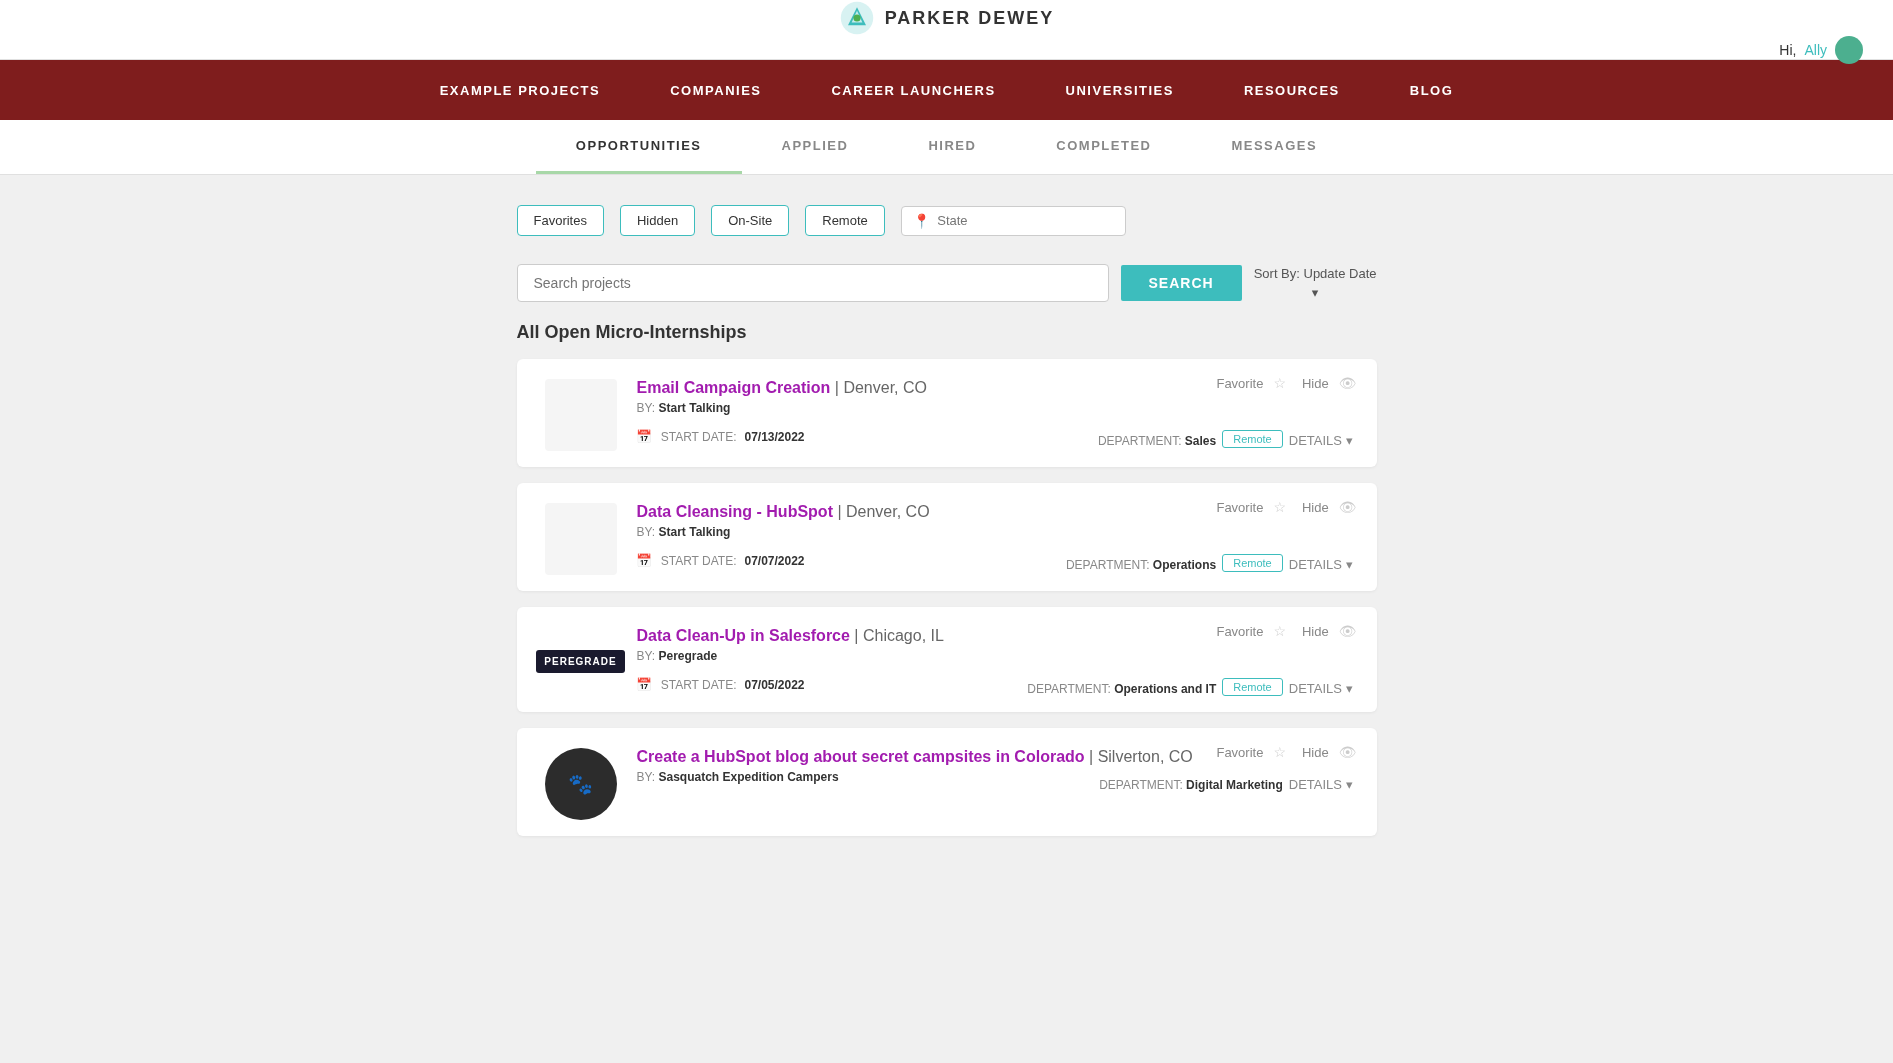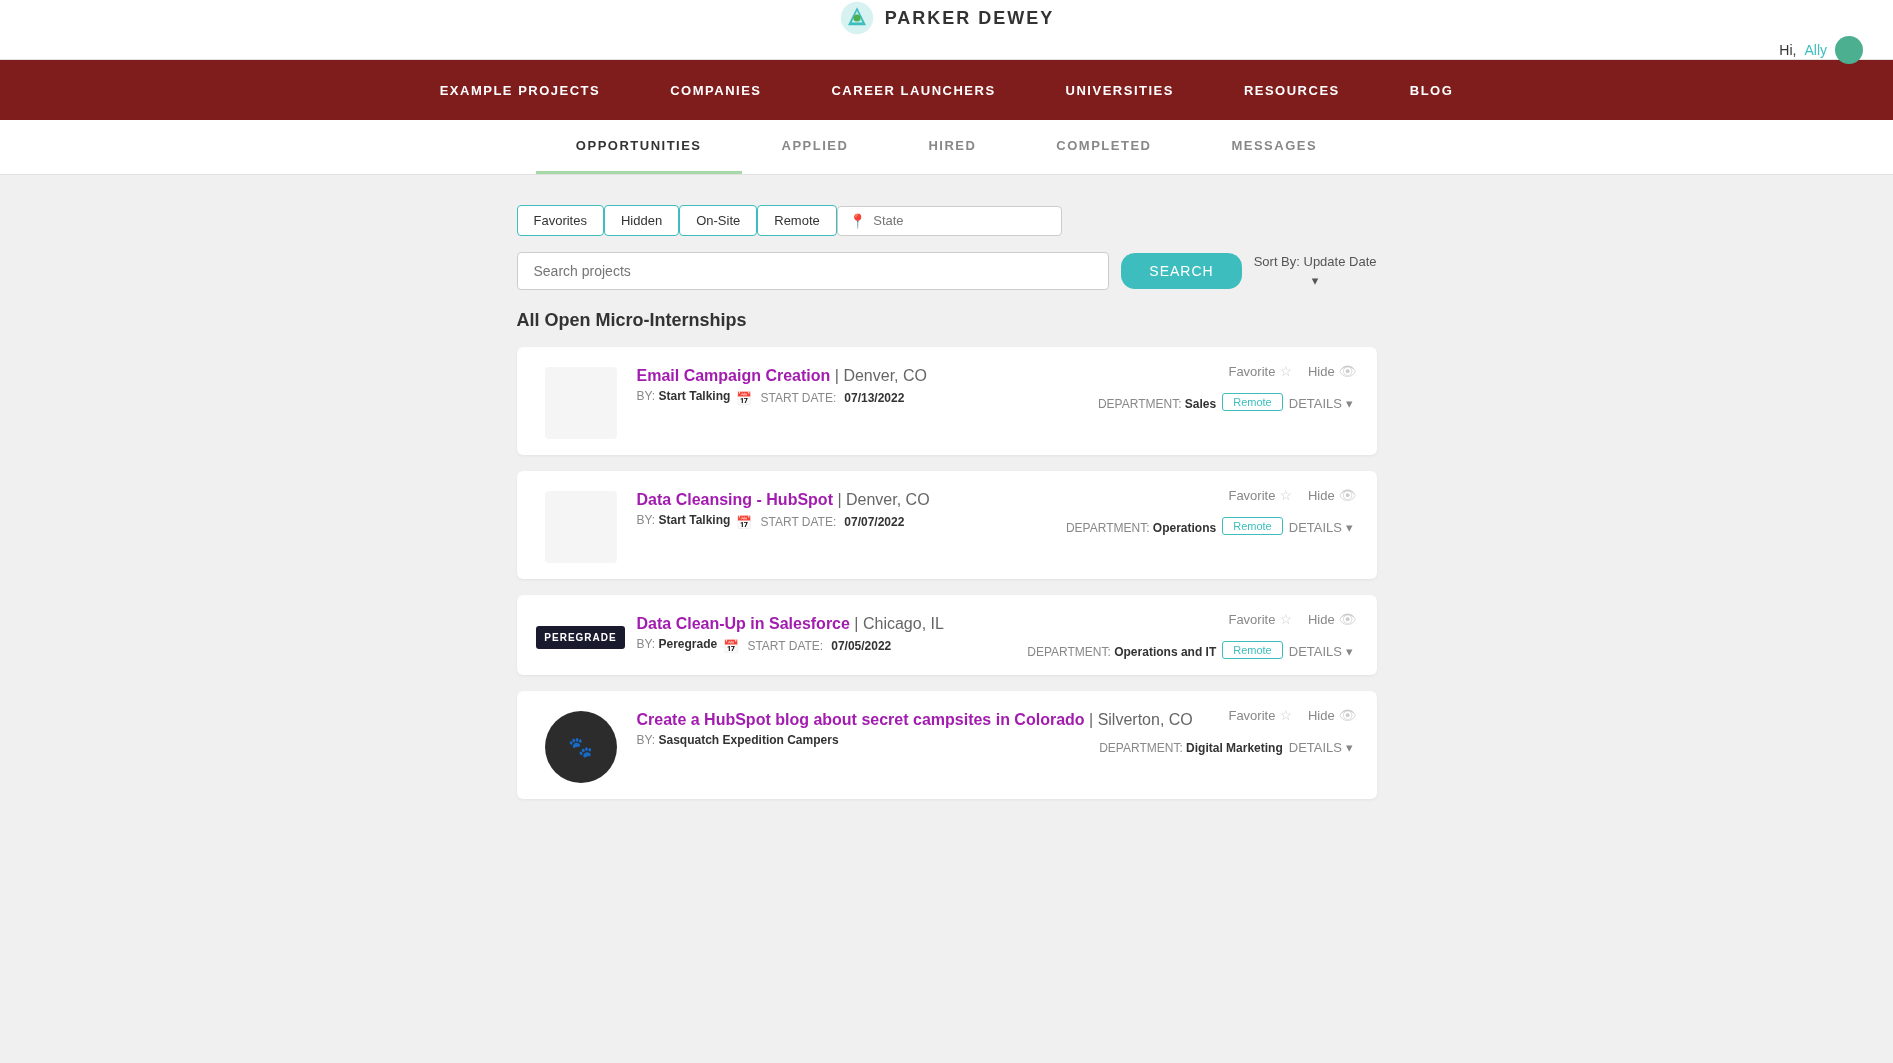--- a/index.html
+++ b/index.html
@@ -99,22 +99,22 @@
     .main-content {
       max-width: 900px;
       margin: 0 auto;
       padding: 30px 20px;
     }
 
     
     .filter-row {
       display: flex;
       align-items: center;
-      gap: 0;
-      margin-bottom: 16px;
+      gap: 16px;
+      margin-bottom: 28px;
       flex-wrap: wrap;
     }
     .filter-btn {
       border: 1.5px solid #3dbdbd;
       background: #fff;
       color: #333;
       padding: 7px 16px;
       border-radius: 4px;
       font-size: 13px;
       cursor: pointer;
@@ -153,24 +153,24 @@
       border-radius: 4px;
       padding: 10px 16px;
       font-size: 14px;
       outline: none;
       background: #fff;
     }
     .search-btn {
       background: #3dbdbd;
       color: #fff;
       border: none;
-      border-radius: 14px;
+      border-radius: 2px;
       padding: 10px 28px;
       font-size: 14px;
-      font-weight: normal;
+      font-weight: bold;
       cursor: pointer;
       letter-spacing: 1px;
     }
     .sort-by {
       font-size: 13px;
       color: #555;
       display: flex;
       align-items: center;
       gap: 4px;
       cursor: pointer;
@@ -241,21 +241,21 @@
       position: absolute;
       top: 16px;
       right: 20px;
       display: flex;
       align-items: center;
       gap: 16px;
     }
     .action-btn {
       display: flex;
       align-items: center;
-      gap: 4px;
+      gap: 10px;
       font-size: 13px;
       color: #888;
       cursor: pointer;
       background: none;
       border: none;
     }
     .action-icon { color: #ccc; font-size: 14px; }
     .job-title {
       font-size: 16px;
       font-weight: bold;
@@ -313,21 +313,21 @@
     }
     .job-bottom {
       display: flex;
       justify-content: space-between;
       align-items: flex-end;
       flex-wrap: wrap;
       gap: 8px;
     }
     .job-left-meta {
       display: flex;
-      flex-direction: row;
+      flex-direction: column;
       gap: 6px;
     }
     .job-right-meta {
       display: flex;
       flex-direction: row;
       align-items: flex-end;
       gap: 6px;
     }
   </style>
 </head>

